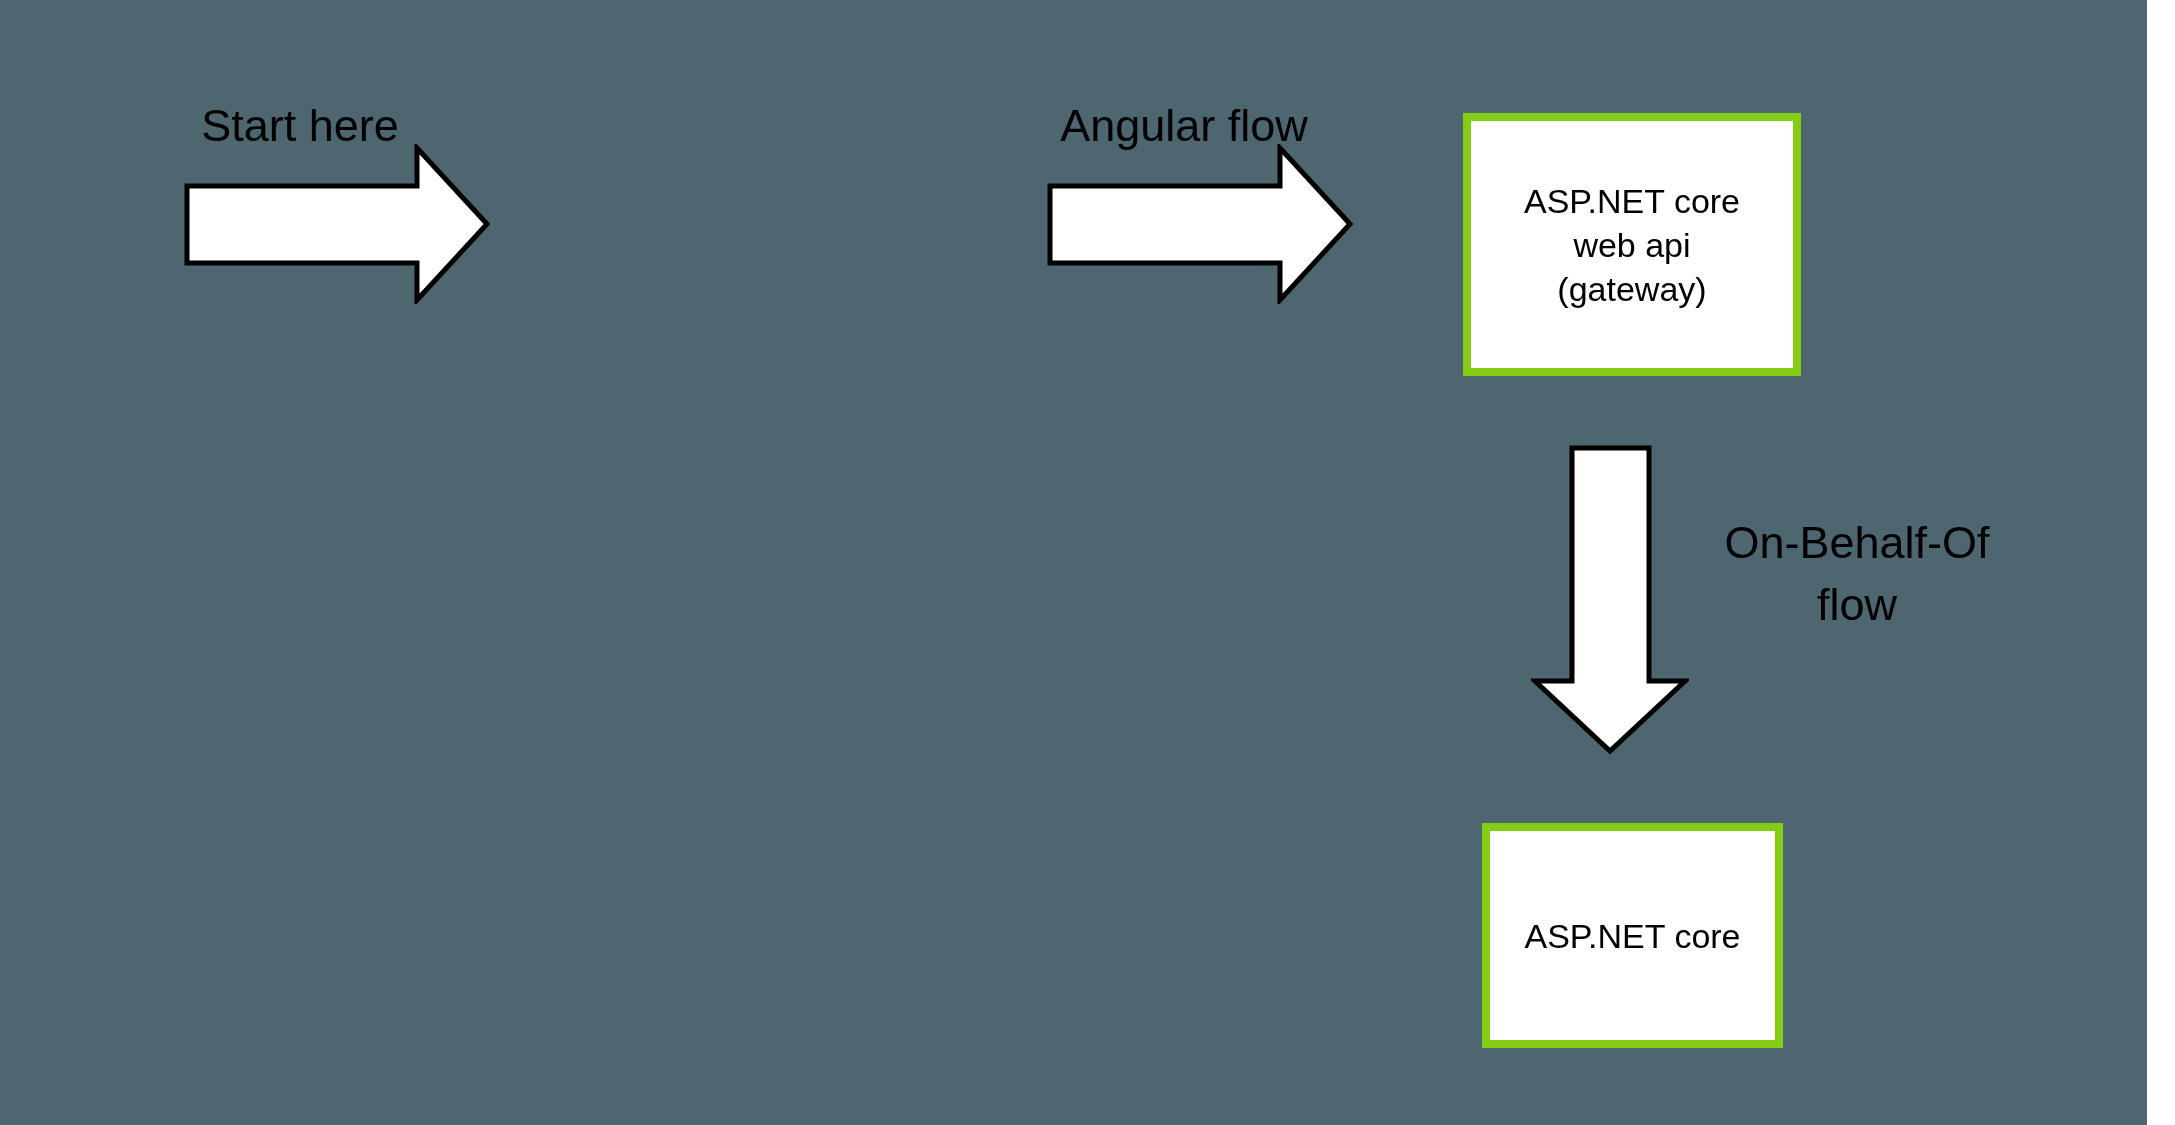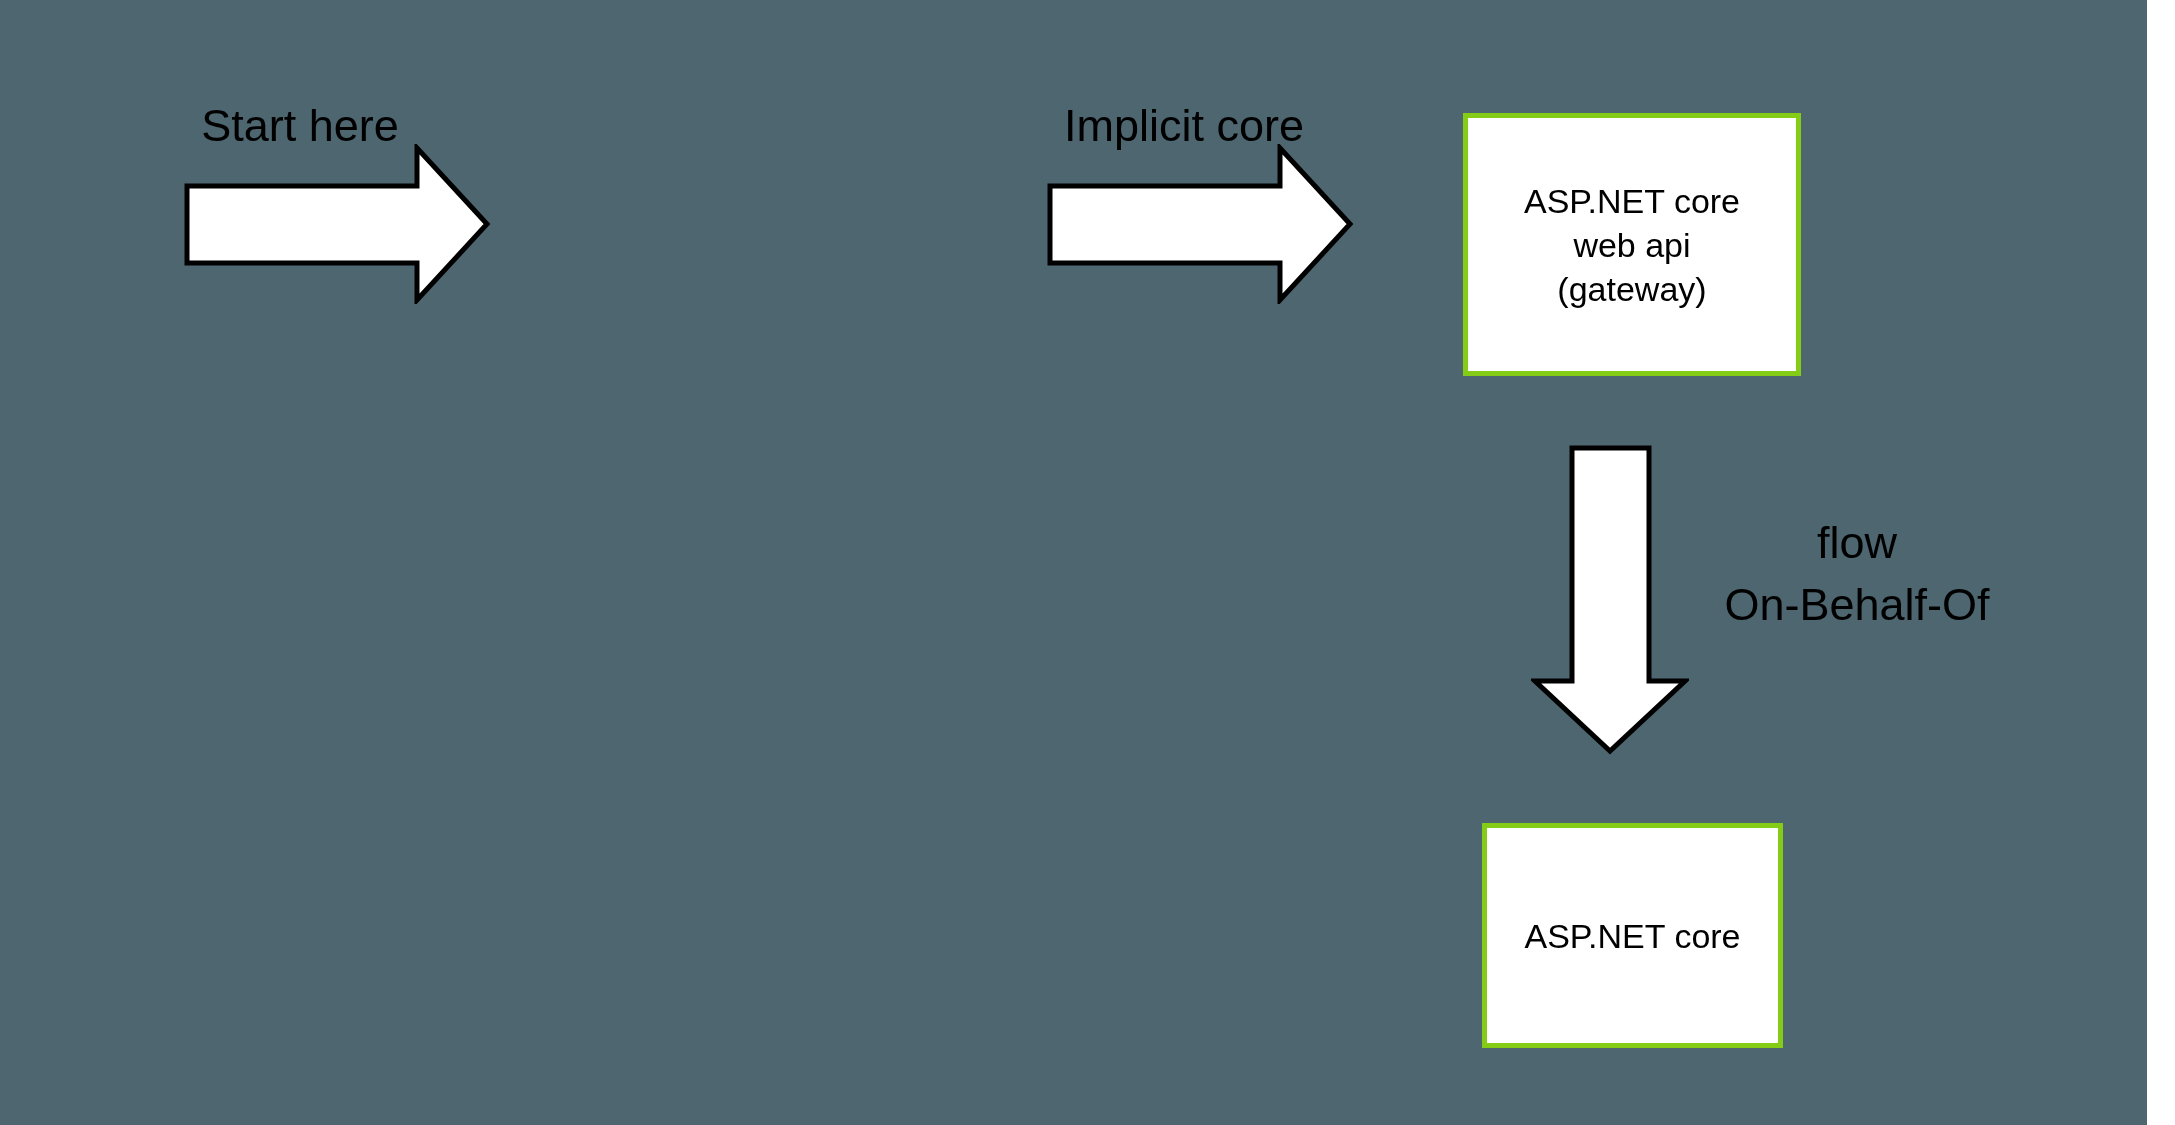--- a/index.html
+++ b/index.html
@@ -18,21 +18,21 @@
     position: absolute;
     color: #000000;
     font-size: 45px;
     line-height: 62px;
     text-align: center;
     white-space: nowrap;
   }
   .node {
     position: absolute;
     background: #ffffff;
-    border: 5px solid #84cc16;
+    border: 8px solid #84cc16;
     box-sizing: border-box;
     display: flex;
     flex-direction: column;
     align-items: center;
     justify-content: center;
     text-align: center;
     color: #000000;
     font-size: 34px;
     line-height: 44px;
   }
@@ -55,39 +55,39 @@
   <div class="flow-label" style="left:150px; top:95px; width:300px;">
     <span>Start here</span>
   </div>
 
   <svg class="arrow" style="left:183px; top:144px;" width="310" height="160" viewBox="0 0 310 160" aria-hidden="true">
     <polygon points="4,42 234,42 234,4 304,80 234,156 234,119 4,119"></polygon>
   </svg>
 
 
   <div class="flow-label" style="left:1034px; top:95px; width:300px;">
-    <span>Implicit core</span>
+    <span>Angular flow</span>
   </div>
 
   <svg class="arrow" style="left:1046px; top:144px;" width="310" height="160" viewBox="0 0 310 160" aria-hidden="true">
     <polygon points="4,42 234,42 234,4 304,80 234,156 234,119 4,119"></polygon>
   </svg>
 
   <div class="node" style="left:1463px; top:113px; width:338px; height:263px;">
     <span>ASP.NET core</span>
     <span>web api</span>
     <span>(gateway)</span>
   </div>
 
   <svg class="arrow" style="left:1531px; top:444px;" width="158" height="312" viewBox="0 0 158 312" aria-hidden="true">
     <polygon points="41,4 118,4 118,237 154,237 79,307 4,237 41,237"></polygon>
   </svg>
 
   <div class="flow-label" style="left:1707px; top:512px; width:300px;">
+    <span>On-Behalf-Of</span>
     <span>flow</span>
-    <span>On-Behalf-Of</span>
   </div>
 
   <div class="node" style="left:1482px; top:823px; width:301px; height:225px;">
     <span>ASP.NET core</span>
   </div>
 
 </div>
 
 </body></html>

